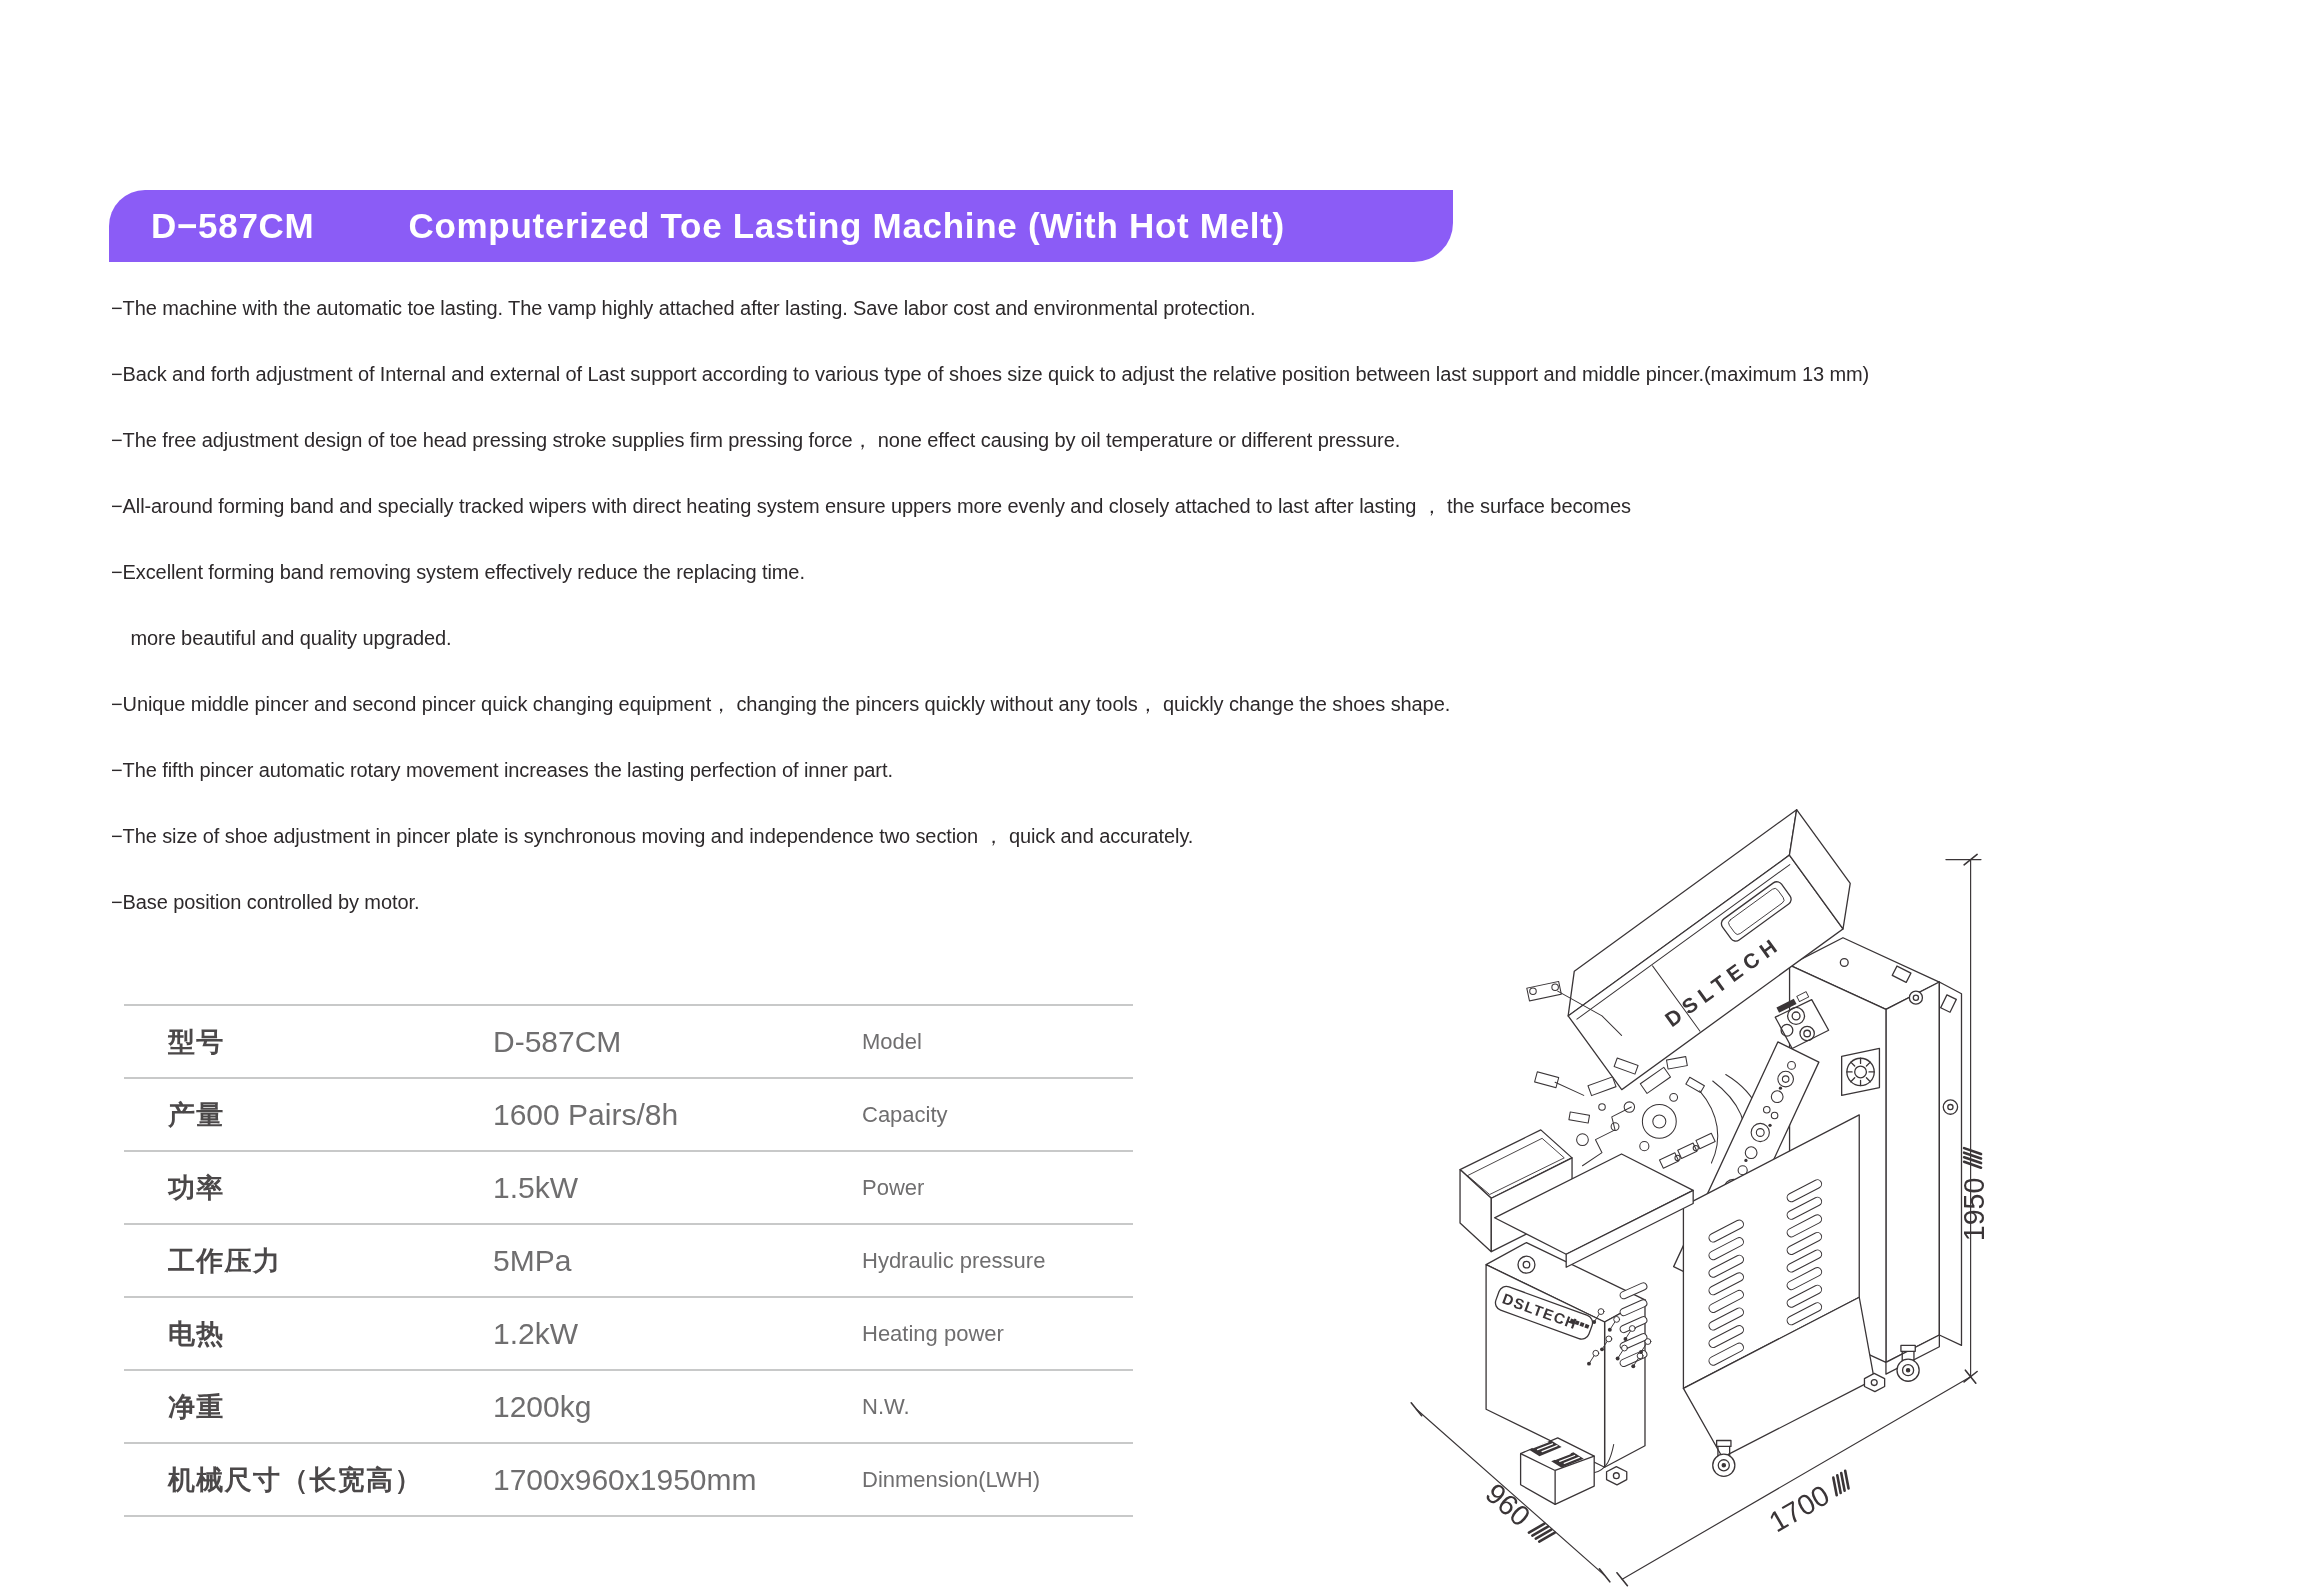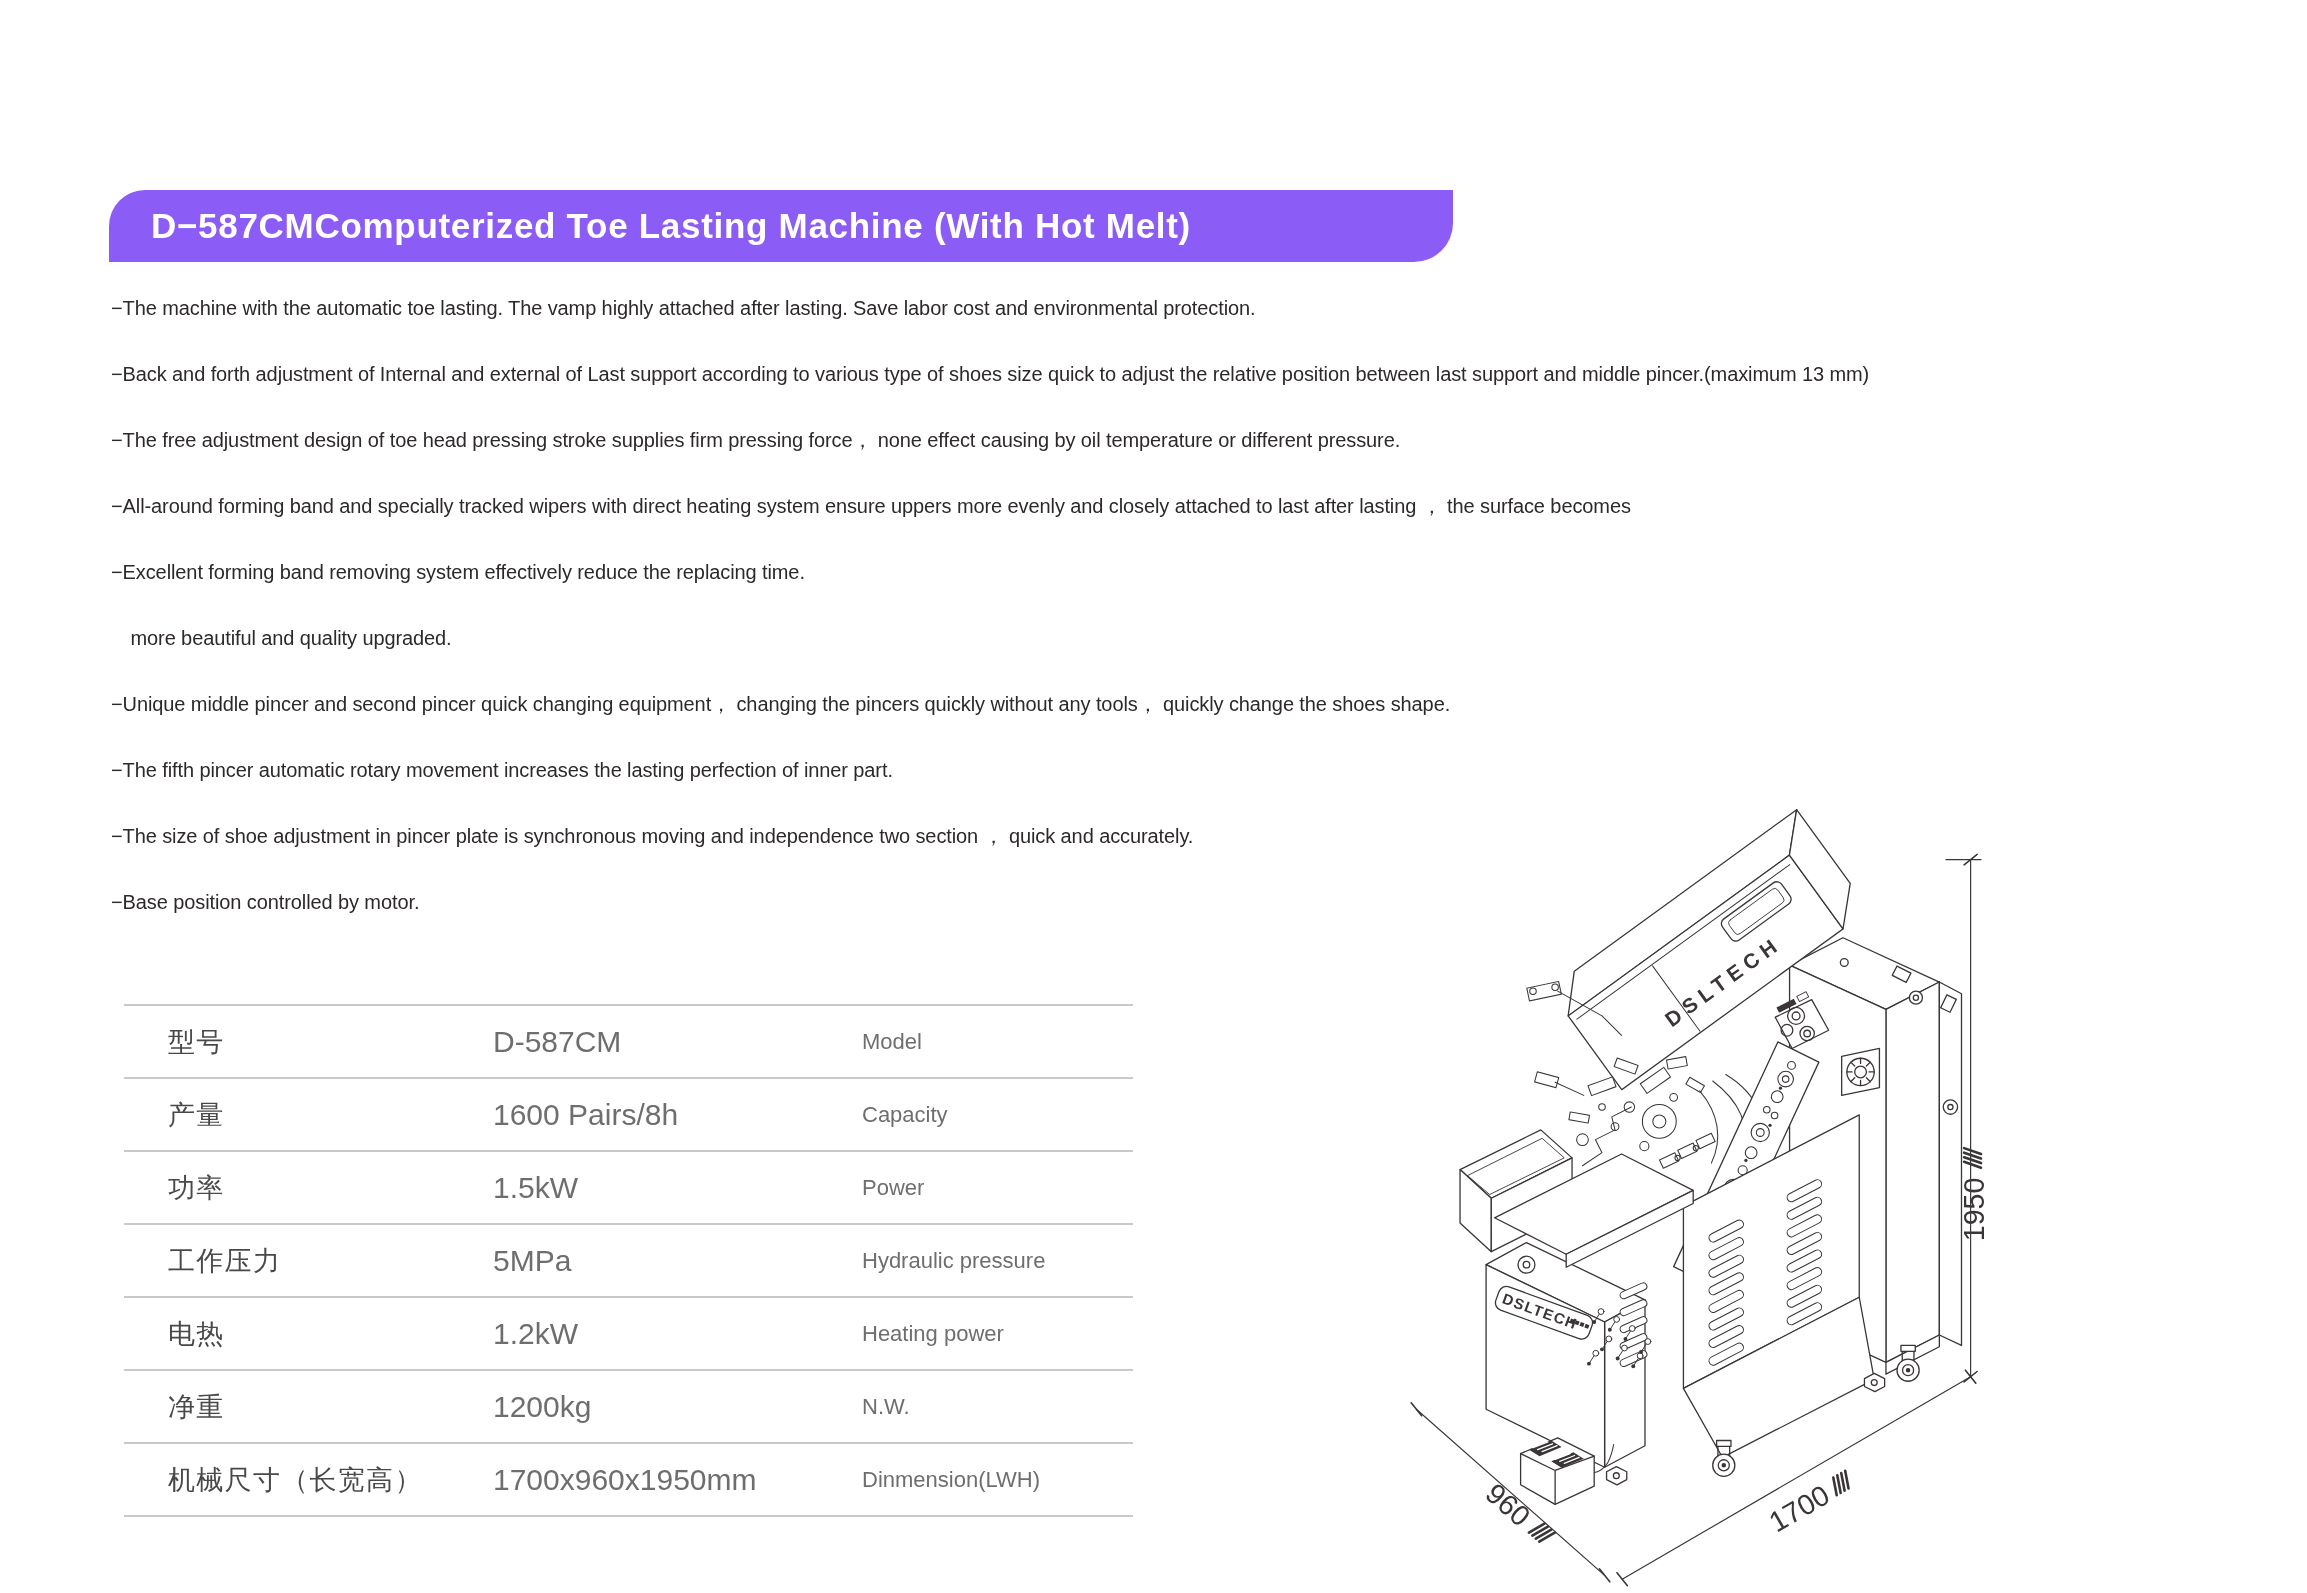--- a/index.html
+++ b/index.html
@@ -13,21 +13,21 @@
   .banner {
     position:absolute; left:109px; top:190px;
     width:1344px; height:72px;
     background:#8b5cf6;
     border-radius:36px 0 39px 0;
     display:flex; align-items:center;
     color:#ffffff; font-weight:700; font-size:35px;
     letter-spacing:0.7px;
   }
   .banner .model { margin-left:42px; white-space:nowrap; }
-  .banner .title { white-space:nowrap; }
+  .banner .title { margin-left:94px; white-space:nowrap; }
 
   .features {
     position:absolute; left:111px; top:275px; width:2148px;
     color:#2d292b; font-size:20px; letter-spacing:-0.1px;
   }
   .feature-line {
     height:66px; display:flex; align-items:center; white-space:nowrap;
   }
   .feature-line.cont { padding-left:19.5px; }
 
@@ -36,21 +36,21 @@
     border-bottom:2px solid #c8c9c9;
   }
   .spec-row {
     height:73px;
     border-top:2px solid #c8c9c9;
     display:grid;
     grid-template-columns:325px 369px auto;
     align-items:center;
     padding-left:44px;
   }
-  .spec-row .cn { font-size:27px; font-weight:400; color:#4b4849; letter-spacing:1.3px; }
+  .spec-row .cn { font-size:27px; font-weight:700; color:#4b4849; letter-spacing:1.3px; }
   .spec-row .val { font-size:30px; color:#6f6e6f; }
   .spec-row .en  { font-size:22px; color:#6f6e6f; }
 
   .drawing-wrap { position:absolute; left:1387px; top:801px; width:684px; height:788px; }
   svg text { font-family:"Liberation Sans", sans-serif; }
 </style>
 </head>
 <body>
 
 <div class="banner">

